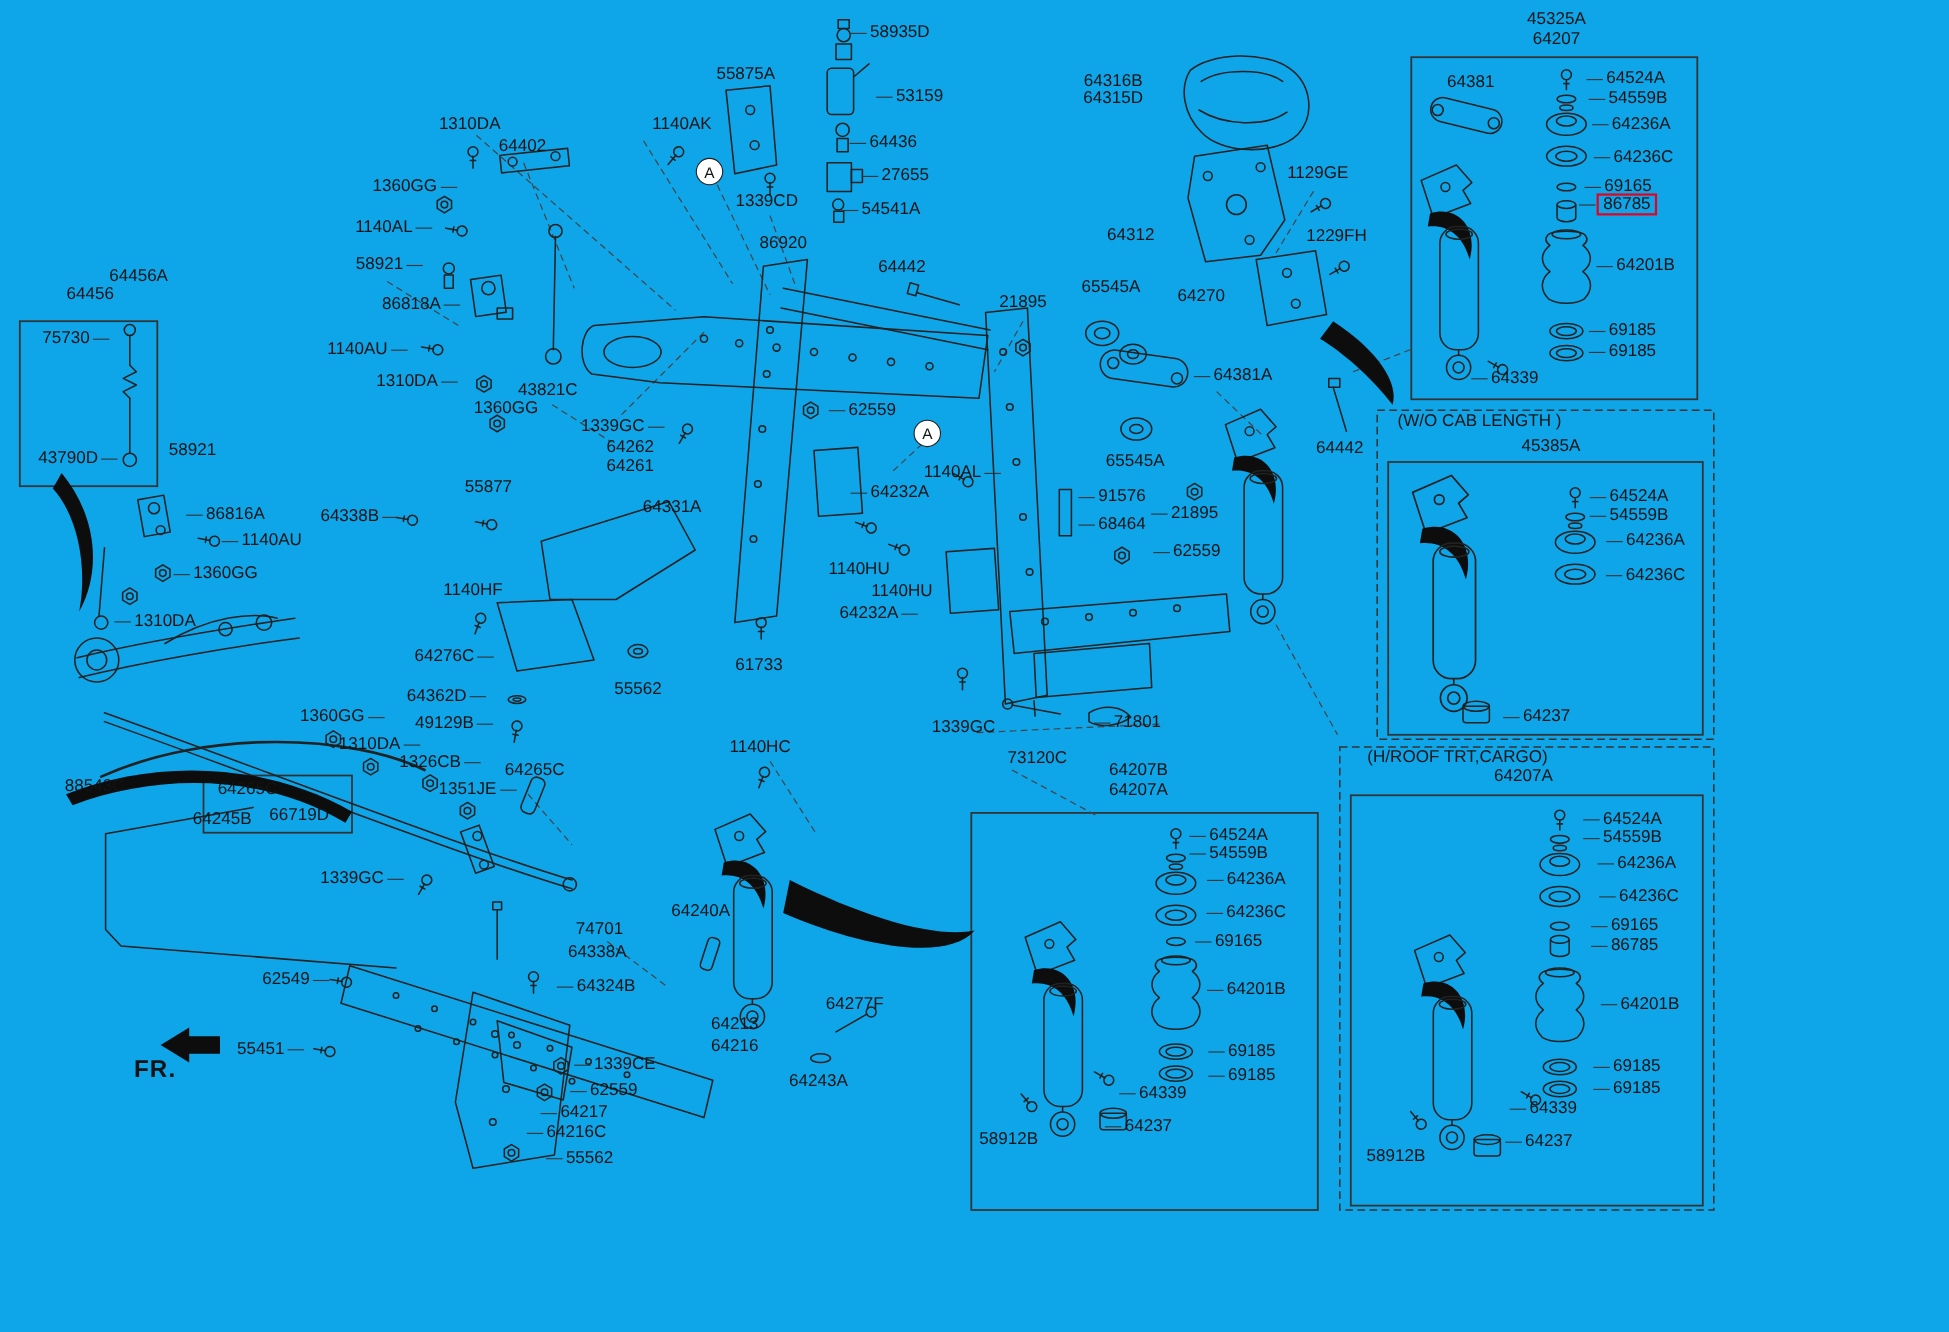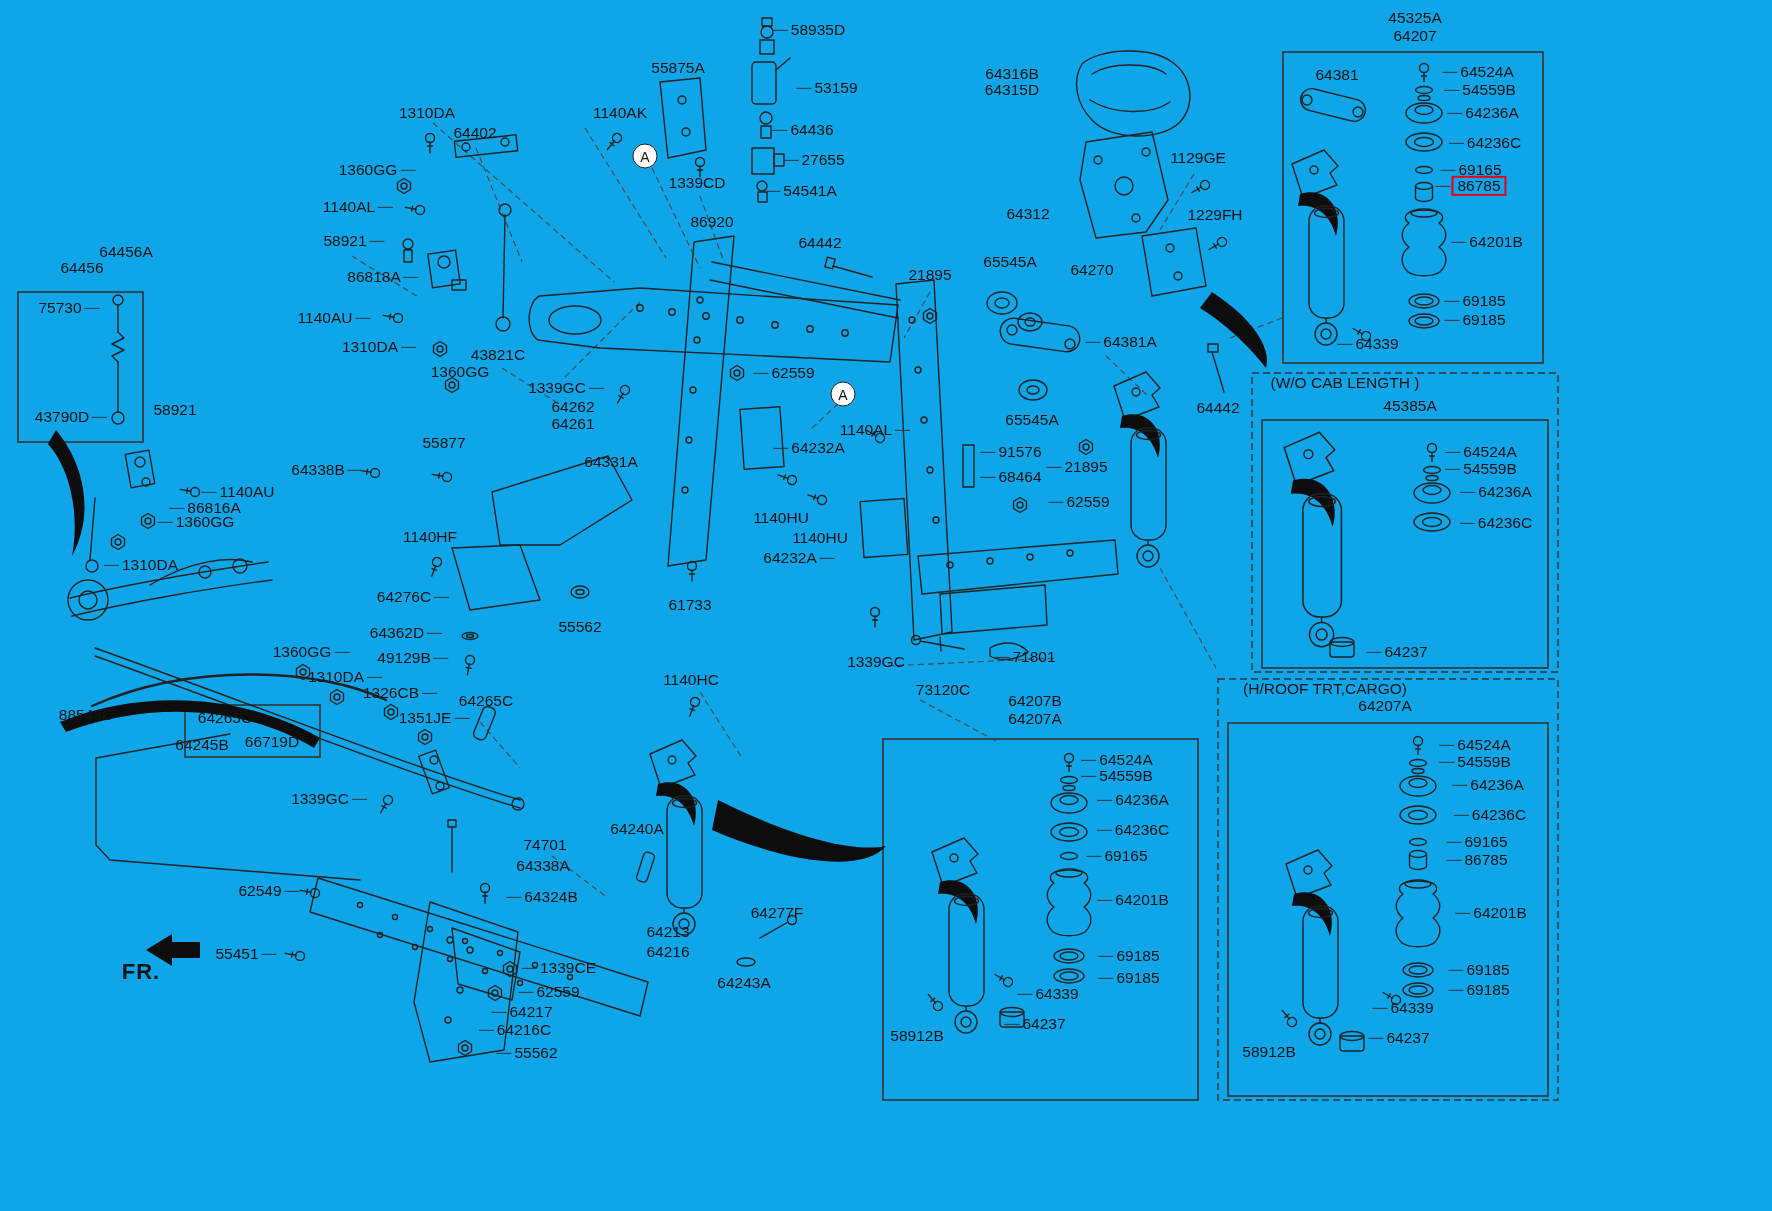--- a/index.html
+++ b/index.html
@@ -396,21 +396,21 @@
       <div class="lbl" style="left: 820px; top: 243px;">64442</div>
       <div class="lbl lr" style="left: 325px; top: 318px;">1140AU</div>
       <div class="lbl lr" style="left: 370px; top: 347px;">1310DA</div>
       <div class="lbl" style="left: 498px; top: 355px;">43821C</div>
       <div class="lbl" style="left: 460px; top: 372px;">1360GG</div>
       <div class="lbl" style="left: 80px; top: 252px; margin-left: 46px;">64456A</div>
       <div class="lbl" style="left: 82px; top: 268px;">64456</div>
       <div class="lbl lr" style="left: 60px; top: 308px;">75730</div>
       <div class="lbl lr" style="left: 62px; top: 417px;">43790D</div>
       <div class="lbl" style="left: 175px; top: 410px;">58921</div>
-      <div class="lbl ll" style="left: 214px; top: 468px; margin-top: 40px;">86816A</div>
+      <div class="lbl ll" style="left: 214px; top: 468px;">86816A</div>
       <div class="lbl ll" style="left: 247px; top: 492px;">1140AU</div>
       <div class="lbl ll" style="left: 205px; top: 522px;">1360GG</div>
       <div class="lbl ll" style="left: 150px; top: 565px;">1310DA</div>
       <div class="lbl lr" style="left: 318px; top: 470px;">64338B</div>
       <div class="lbl" style="left: 444px; top: 443px;">55877</div>
       <div class="lbl lr" style="left: 557px; top: 388px;">1339GC</div>
       <div class="lbl" style="left: 573px; top: 407px;">64262</div>
       <div class="lbl" style="left: 573px; top: 424px;">64261</div>
       <div class="lbl" style="left: 611px; top: 462px;">64331A</div>
       <div class="lbl ll" style="left: 793px; top: 373px;">62559</div>

